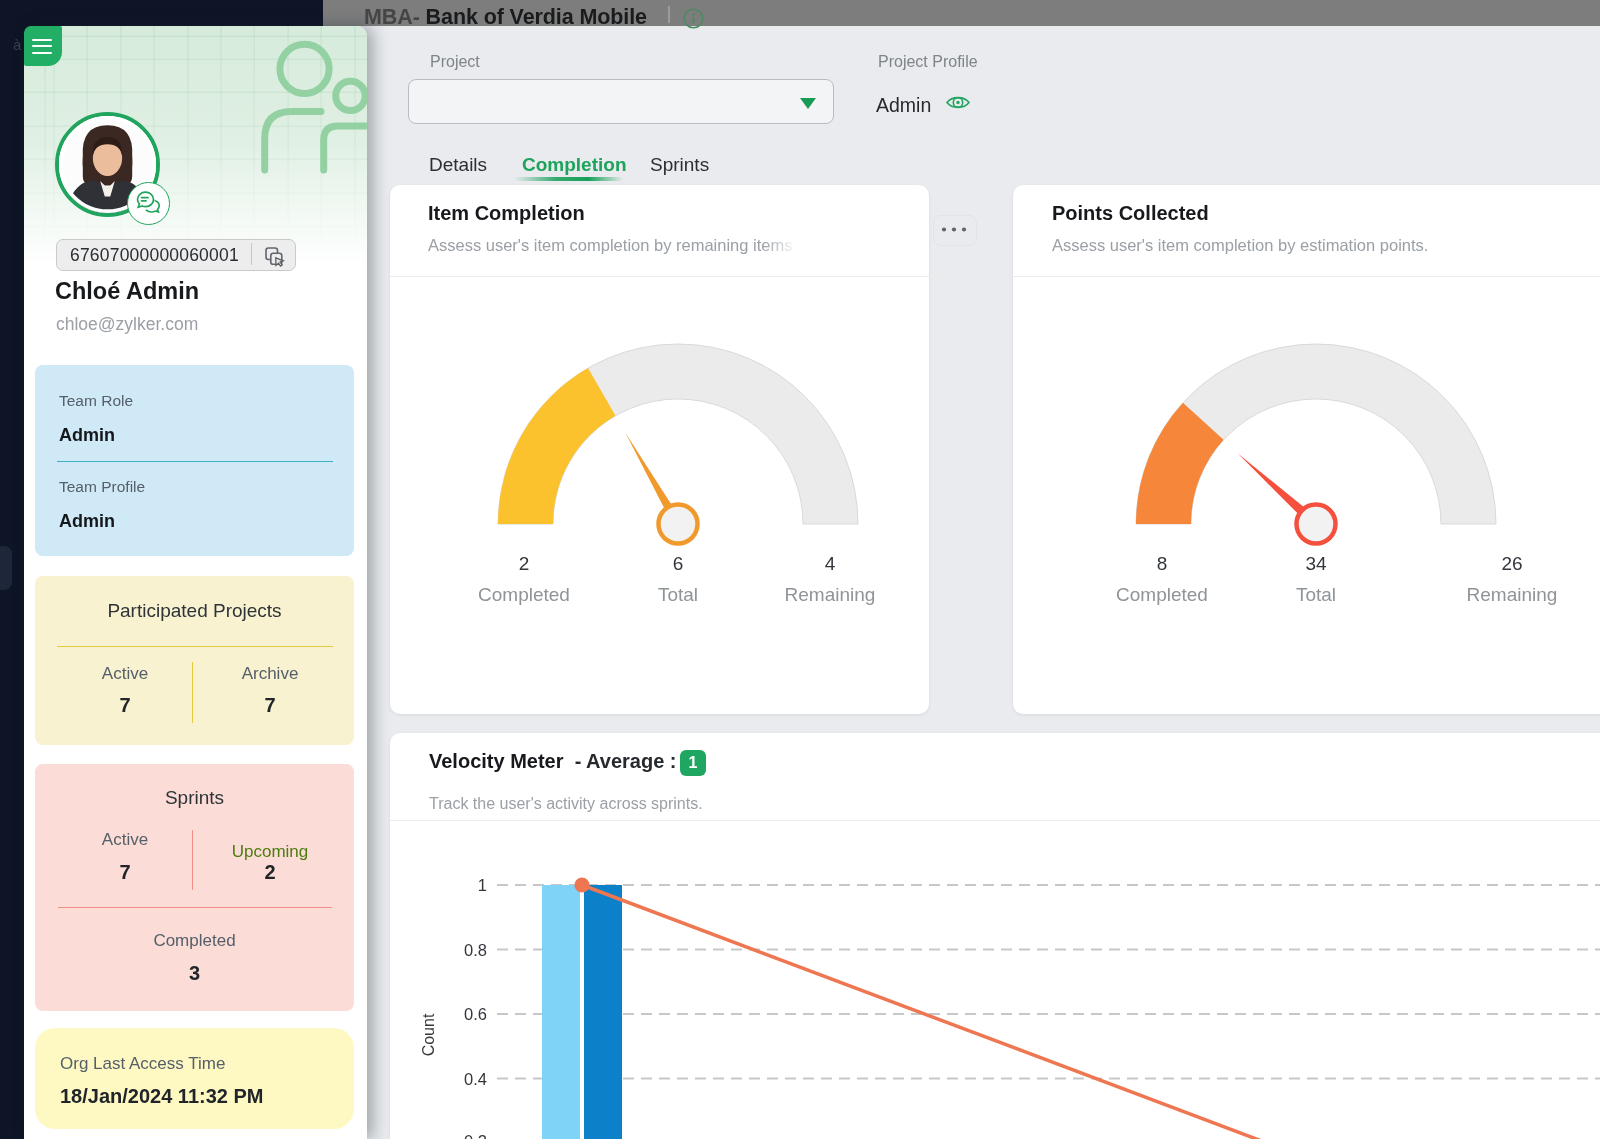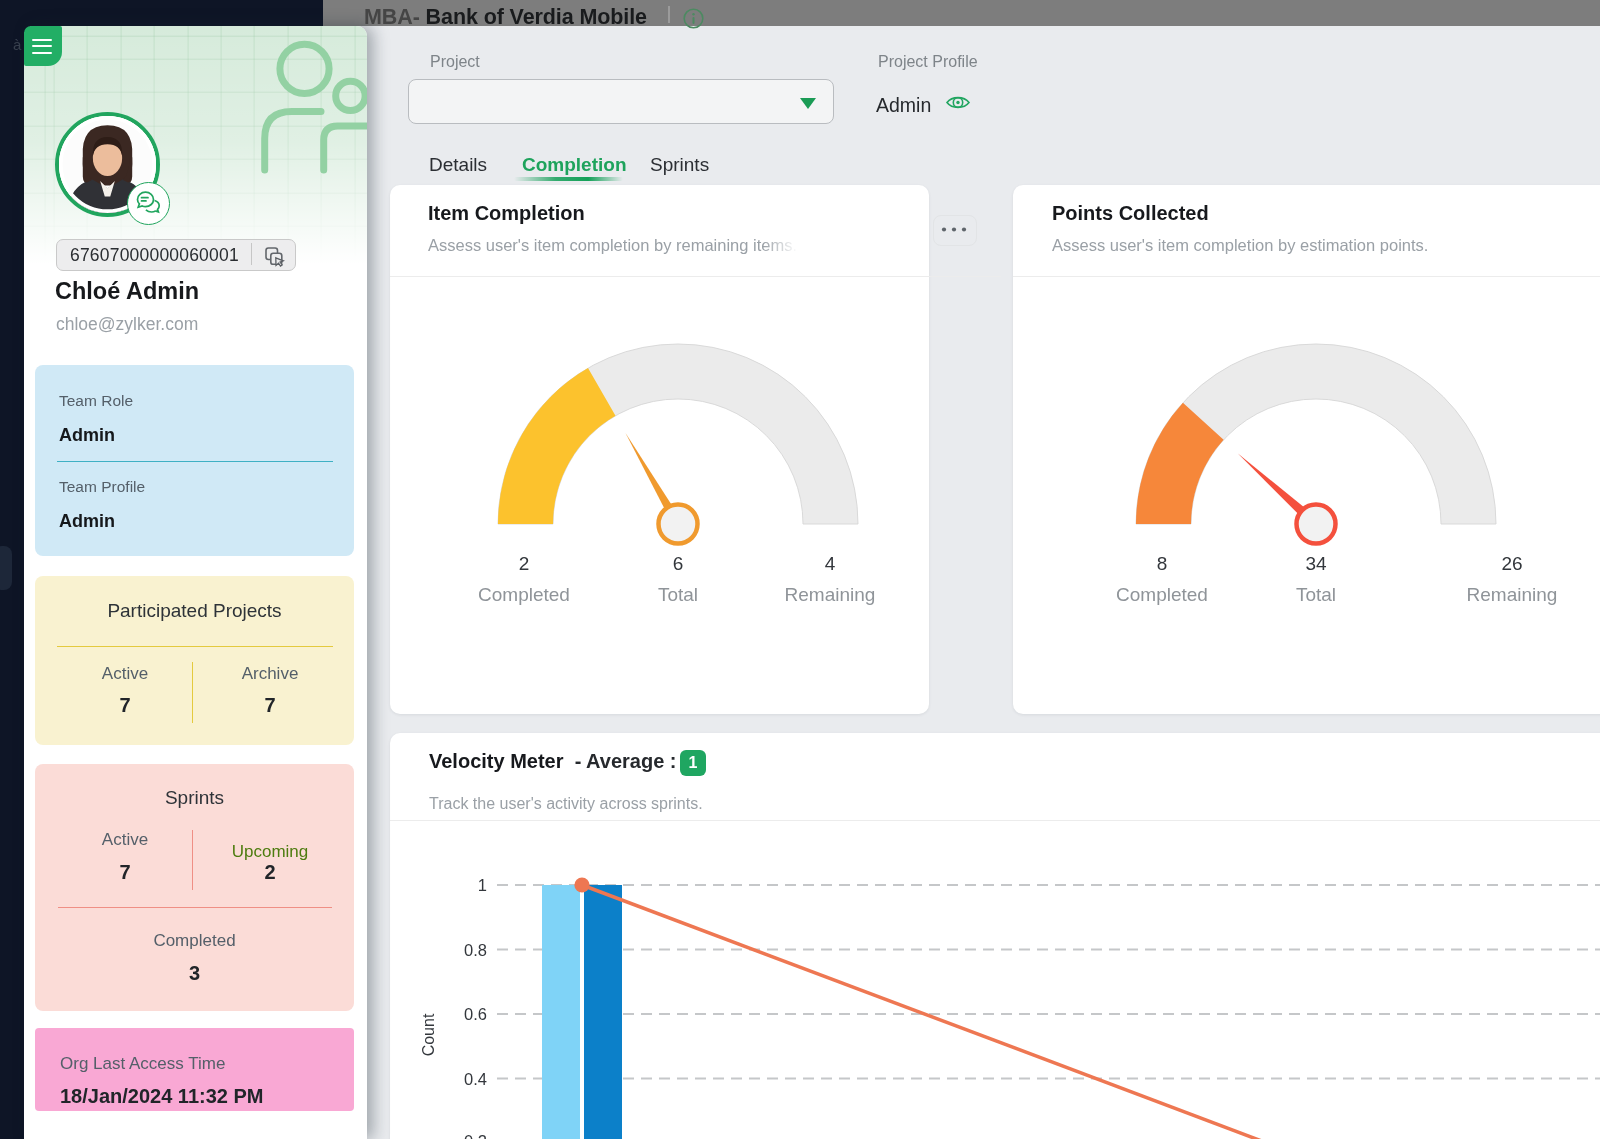--- a/index.html
+++ b/index.html
@@ -199,17 +199,17 @@
     <div class="abs" style="left:0;top:66px;width:180px;text-align:center;font-size:17px;color:#545f69;">Active</div>
     <div class="abs" style="left:0;top:97px;width:180px;text-align:center;font-size:20px;font-weight:bold;color:#212529;">7</div>
     <div class="abs" style="left:157px;top:66px;width:1px;height:60px;background:#ef8f85;"></div>
     <div class="abs" style="left:155px;top:78px;width:160px;text-align:center;font-size:17px;color:#4d7c0f;">Upcoming</div>
     <div class="abs" style="left:155px;top:97px;width:160px;text-align:center;font-size:20px;font-weight:bold;color:#212529;">2</div>
     <div class="abs" style="left:23px;top:143px;width:274px;height:1px;background:#ef8f85;"></div>
     <div class="abs" style="left:0;top:167px;width:319px;text-align:center;font-size:17px;color:#545f69;">Completed</div>
     <div class="abs" style="left:0;top:198px;width:319px;text-align:center;font-size:20px;font-weight:bold;color:#212529;">3</div>
   </div>
 
-  <div class="abs" style="left:11px;top:1002px;width:319px;height:83px;background:#f9a8d4;border-radius:4px;">
+  <div class="abs" style="left:11px;top:1002px;width:319px;height:101px;background:#fef9c3;border-radius:20px;">
     <div class="abs" style="left:25px;top:26px;font-size:17px;color:#545f69;">Org Last Access Time</div>
     <div class="abs" style="left:25px;top:57px;font-size:20px;font-weight:bold;color:#212529;">18/Jan/2024 11:32 PM</div>
   </div>
 </div>
 
 </body></html>

